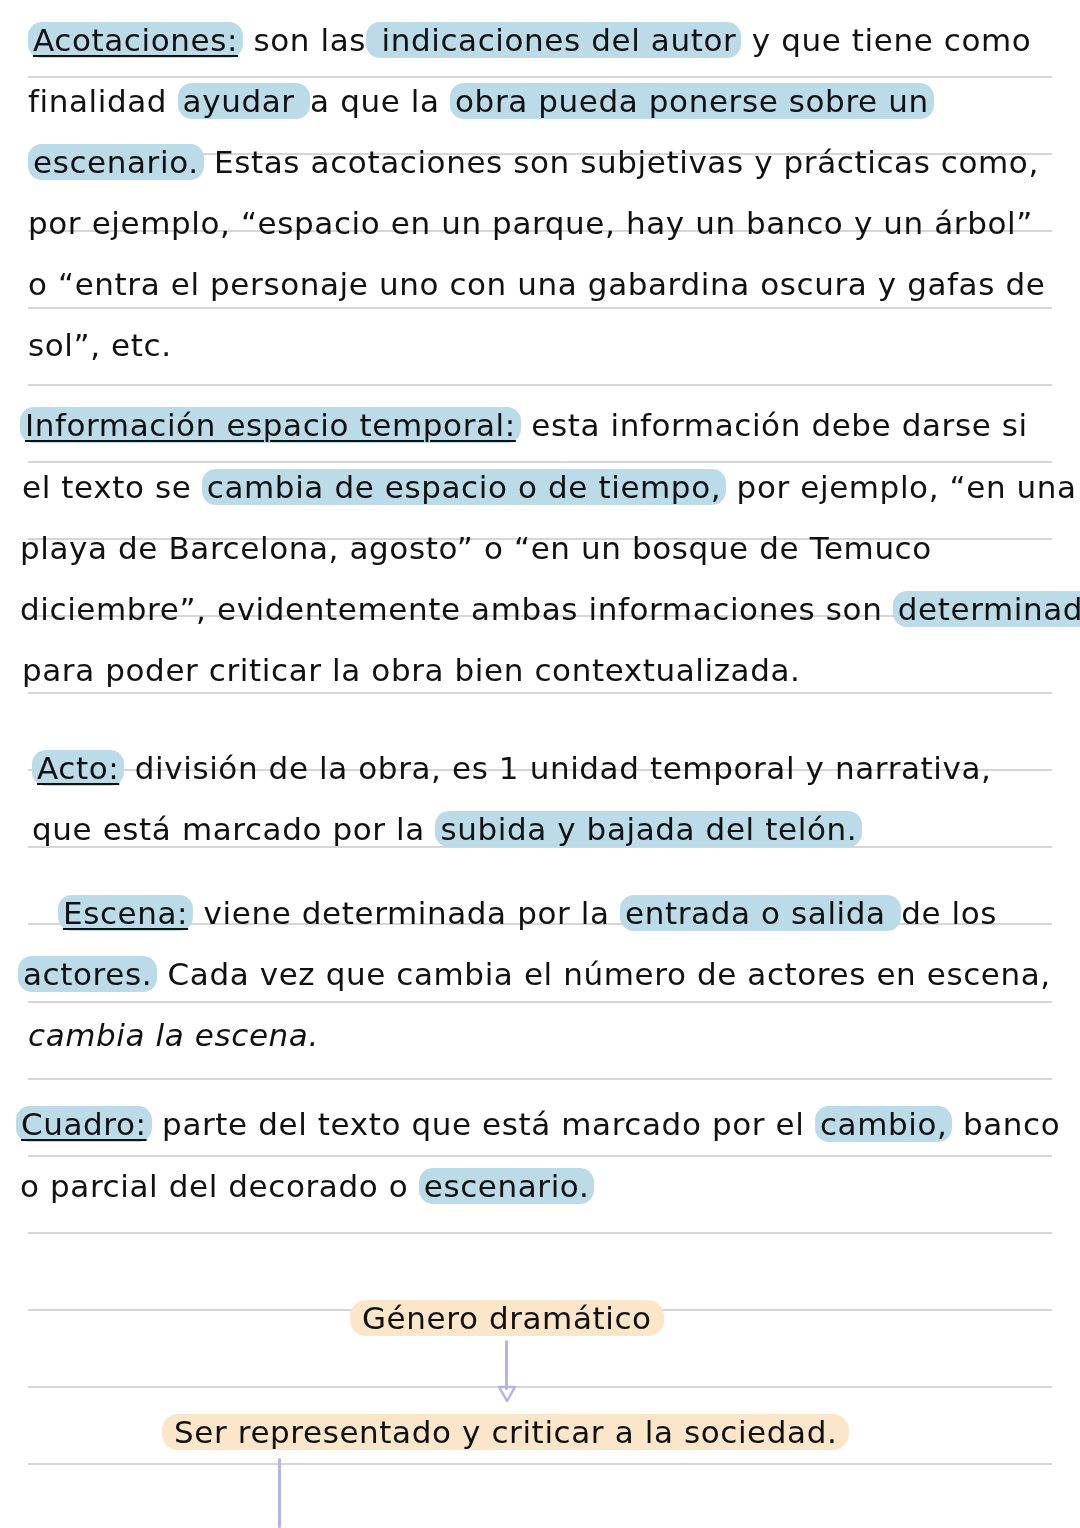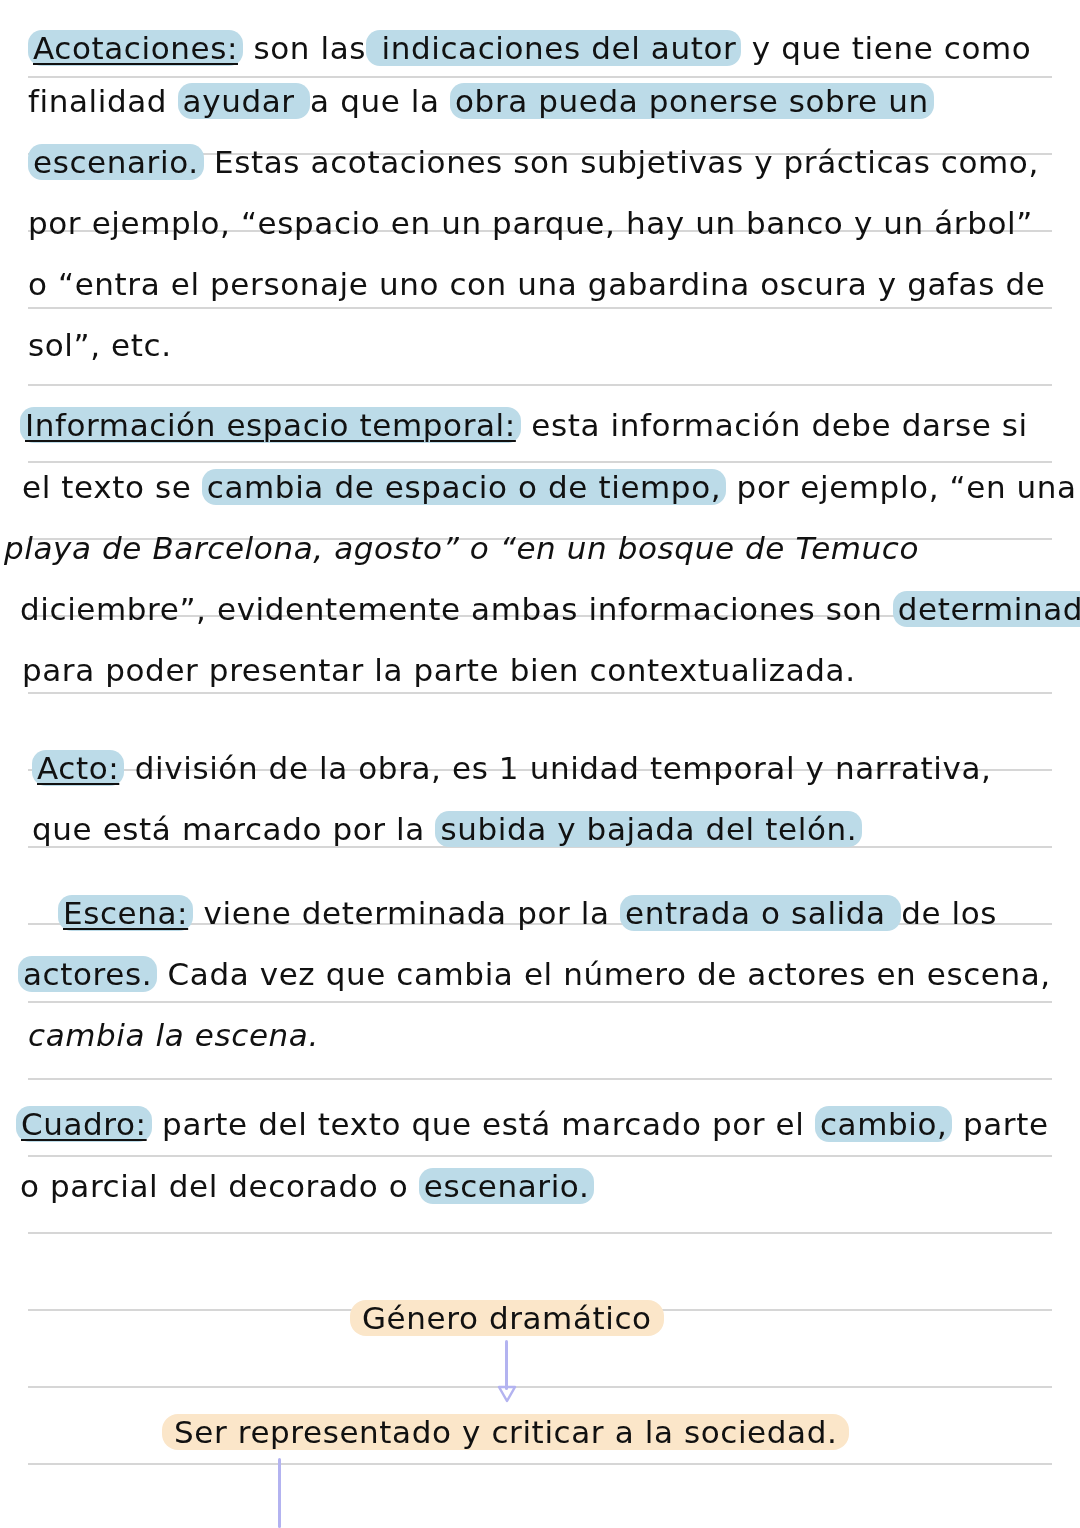--- a/index.html
+++ b/index.html
@@ -47,46 +47,46 @@
 <div class="rule" style="top:923px"></div>
 <div class="rule" style="top:1001px"></div>
 <div class="rule" style="top:1078px"></div>
 <div class="rule" style="top:1155px"></div>
 <div class="rule" style="top:1232px"></div>
 <div class="rule" style="top:1309px"></div>
 <div class="rule" style="top:1386px"></div>
 <div class="rule" style="top:1463px"></div>
 
 <section>
-  <div class="line" style="left:28px; top:28px;text-align:center;">
+  <div class="line" style="left:28px; top:20px;text-align:center;">
     <span class="hl term">Acotaciones:</span><span> son las</span><span class="hl"> indicaciones del autor</span><span> y que tiene como</span>
   </div>
   <div class="line" style="left:28px; top:81px;">
     <span>finalidad </span><span class="hl">ayudar </span><span>a que la </span><span class="hl">obra pueda ponerse sobre un</span>
   </div>
   <div class="line" style="left:28px; top:142px;text-align:center;">
     <span class="hl">escenario.</span><span> Estas acotaciones son subjetivas y prácticas como,</span>
   </div>
   <div class="line" style="left:28px; top:203px;">por ejemplo, “espacio en un parque, hay un banco y un árbol”</div>
   <div class="line" style="left:28px; top:264px;">o “entra el personaje uno con una gabardina oscura y gafas de</div>
   <div class="line" style="left:28px; top:325px;">sol”, etc.</div>
 </section>
 
 <section>
   <div class="line" style="left:20px; top:405px;">
     <span class="hl term">Información espacio temporal:</span><span> esta información debe darse si</span>
   </div>
   <div class="line" style="left:22px; top:467px;">
     <span>el texto se </span><span class="hl">cambia de espacio o de tiempo,</span><span> por ejemplo, “en una</span>
   </div>
-  <div class="line" style="left:4px; top:528px;font-style:italic;">playa de Barcelona, agosto” o “en un bosque de Temuco</div>
+  <div class="line" style="left:20px; top:528px;">playa de Barcelona, agosto” o “en un bosque de Temuco</div>
   <div class="line" style="left:20px; top:589px;">
     <span>diciembre”, evidentemente ambas informaciones son </span><span class="hl">determinada</span>
   </div>
-  <div class="line" style="left:22px; top:650px;">para poder presentar la parte bien contextualizada.</div>
+  <div class="line" style="left:22px; top:650px;">para poder criticar la obra bien contextualizada.</div>
 </section>
 
 <section>
   <div class="line" style="left:32px; top:748px;">
     <span class="hl term">Acto:</span><span> división de la obra, es 1 unidad temporal y narrativa,</span>
   </div>
   <div class="line" style="left:32px; top:809px;">
     <span>que está marcado por la </span><span class="hl">subida y bajada del telón.</span>
   </div>
 </section>
@@ -96,21 +96,21 @@
     <span class="hl term">Escena:</span><span> viene determinada por la </span><span class="hl">entrada o salida </span><span>de los</span>
   </div>
   <div class="line" style="left:18px; top:954px;">
     <span class="hl">actores.</span><span> Cada vez que cambia el número de actores en escena,</span>
   </div>
   <div class="line" style="left:28px; top:1015px;font-style:italic;">cambia la escena.</div>
 </section>
 
 <section>
   <div class="line" style="left:16px; top:1104px;">
-    <span class="hl term">Cuadro:</span><span> parte del texto que está marcado por el </span><span class="hl">cambio,</span><span> parte</span>
+    <span class="hl term">Cuadro:</span><span> parte del texto que está marcado por el </span><span class="hl">cambio,</span><span> banco</span>
   </div>
   <div class="line" style="left:20px; top:1166px;">
     <span>o parcial del decorado o </span><span class="hl">escenario.</span>
   </div>
 </section>
 
 <section>
   <div class="line" style="left:350px; top:1298px;text-align:center;">
     <span class="hl-warm">Género dramático</span>
   </div>

